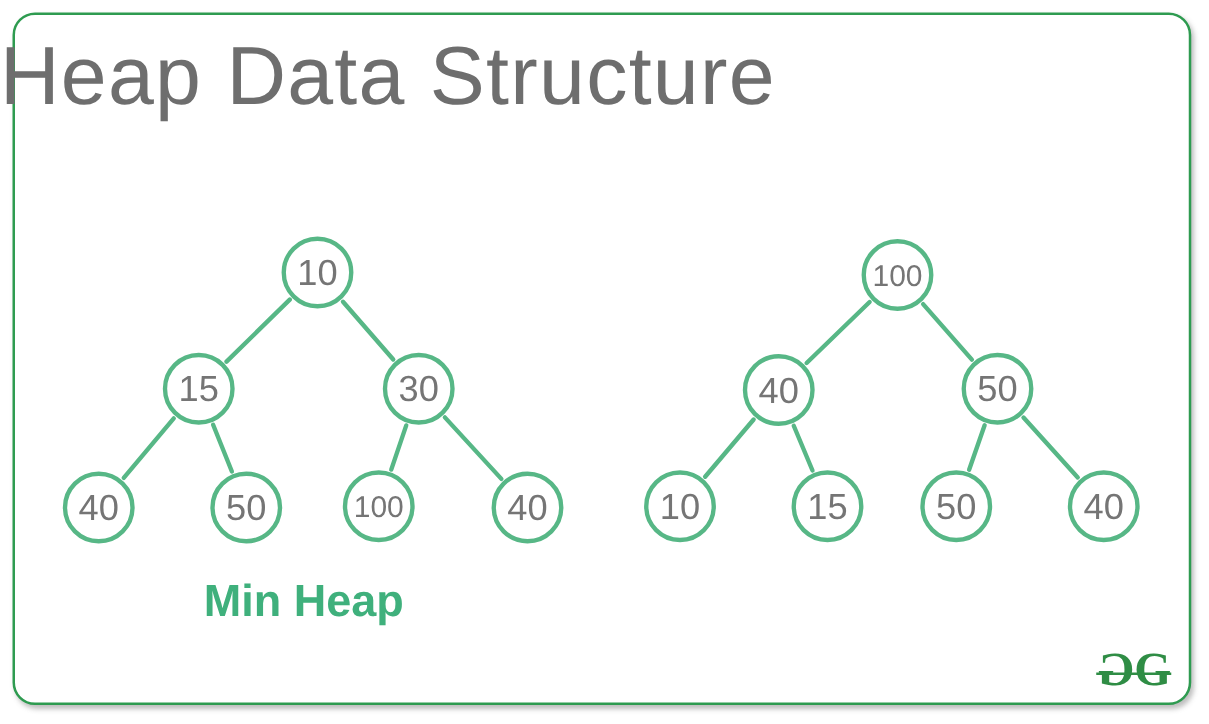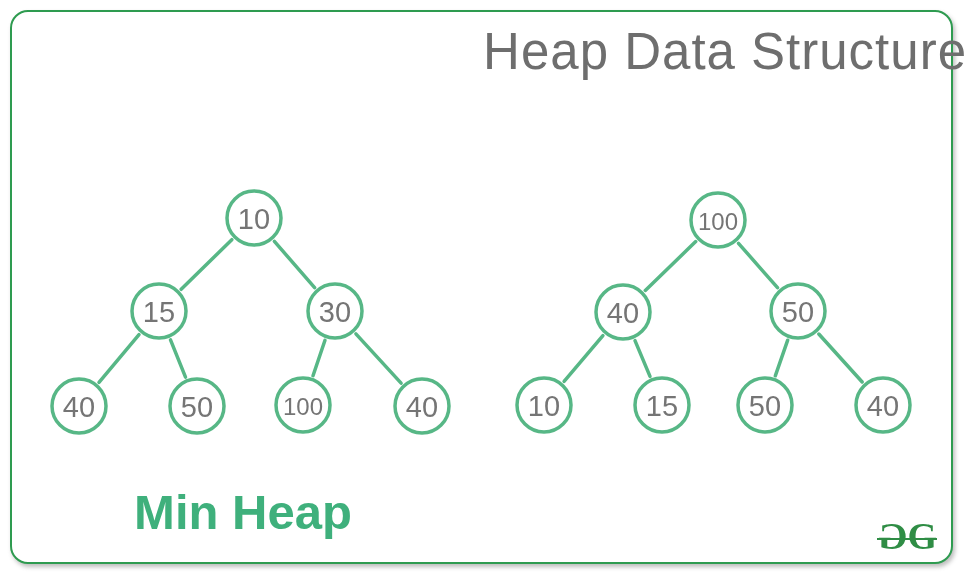--- a/index.html
+++ b/index.html
@@ -14,42 +14,41 @@
     position:absolute;
     left:10px;top:10px;right:14px;bottom:15px;
     border:2.5px solid var(--border-green,#2e9b50);
     border-radius:18px;
     box-shadow:2px 3px 4px rgba(110,110,110,.45);
     background:#ffffff;
   }
   .title{
     position:absolute;
     top:22px;left:0;width:100%;
-    text-align:right;
-    font-size:51px;
+    text-align:left;
+    font-size:66px;
     font-weight:300;
     letter-spacing:1px;
     color:var(--title-gray,#6e6e6e);
   }
   svg.trees{
     position:absolute;left:0;top:0;width:967px;height:579px;
   }
   svg.trees text{
     font-family:"Liberation Sans", sans-serif;
     fill:var(--node-text-gray,#757575);
   }
   .heap-label{
     position:absolute;
     top:460px;
     transform:translateX(-50%);
-    font-size:49px;
+    font-size:36px;
     font-weight:bold;
     color:var(--label-green,#3fb07c);
     white-space:nowrap;
-    margin-top:24px;
   }
   .heap-label.min{left:243px;}
   .heap-label.max{left:717px;}
   .logo{
     position:absolute;
     right:30px;bottom:24px;
     font-family:"Liberation Serif", serif;
     font-size:38px;
     font-weight:bold;
     line-height:1;

